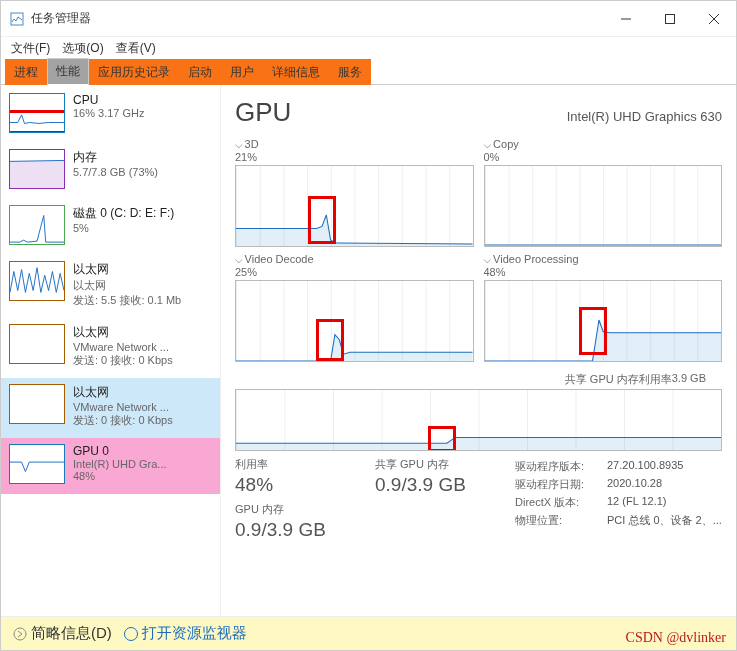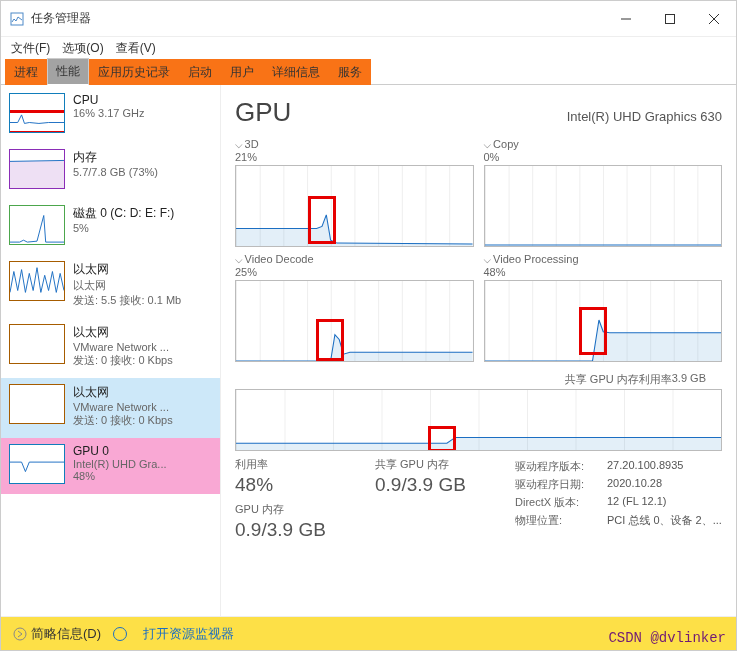--- a/index.html
+++ b/index.html
@@ -40,25 +40,25 @@
   .line-svg path, .line-svg polyline { stroke:#1b6ec2; stroke-width:1; fill:none; }
   .line-svg .area { fill: rgba(65,146,206,0.15); stroke:none; }
   .mem-label-row { display:flex; justify-content:flex-end; font-size:11px; color:#666; margin: 4px 16px 2px; }
   .stats { display: flex; gap: 30px; margin-top: 6px; }
   .stat-col { min-width: 110px; }
   .stat-label { font-size: 11px; color: #666; }
   .stat-val { font-size: 19px; color: #555; margin-top: 2px; margin-bottom: 6px; }
   .details { font-size: 11px; color: #555; margin-top: 2px; }
   .details .drow { display: flex; gap: 6px; margin-bottom: 3px; }
   .details .dkey { min-width: 86px; color: #666; }
-  .bottombar { position: absolute; bottom: 0; left: 0; right: 0; height: 34px; display: flex; padding: 0 12px; gap: 12px; border-top: 1px solid #eee; font-size: 13px; background:#fde047;}
+  .bottombar { position: absolute; bottom: 0; left: 0; right: 0; height: 34px; display: flex; padding: 0 12px; gap: 12px; border-top: 1px solid #eee; font-size: 15px; background:#fef9c3;}
   .bottombar .expand { display:flex; align-items:center; gap:4px; }
-  .bottombar .link { color: #1b6ec2; display:flex; align-items:center; gap:16px; cursor:pointer; }
+  .bottombar .link { color: #1b6ec2; display:flex; align-items:center; gap:4px; cursor:pointer; }
   .bottombar .link .ico { width:14px; height:14px; border:1.5px solid #1b6ec2; border-radius:50%; position:relative; }
-  .watermark { position:absolute; right:10px; bottom:4px; color:#701a75; font-size:14px; pointer-events:none; font-family: Liberation Mono, monospace;}
+  .watermark { position:absolute; right:10px; bottom:4px; color:#b91c1c; font-size:14px; pointer-events:none; font-family: Liberation Serif, serif;}
   .chevron::before { content:"⌵"; font-size:10px; margin-right:2px; color:#888;}
 </style>
 </head>
 <body>
 
 <div class="titlebar">
   <span class="title-icon">
     <svg width="14" height="14" viewBox="0 0 14 14">
         <rect x="1" y="1" width="12" height="12" fill="#fff" stroke="#4c89c8"></rect>
         <polyline points="2,10 4,7 6,9 8,5 12,8" stroke="#4c89c8" fill="none" stroke-width="1"></polyline>

